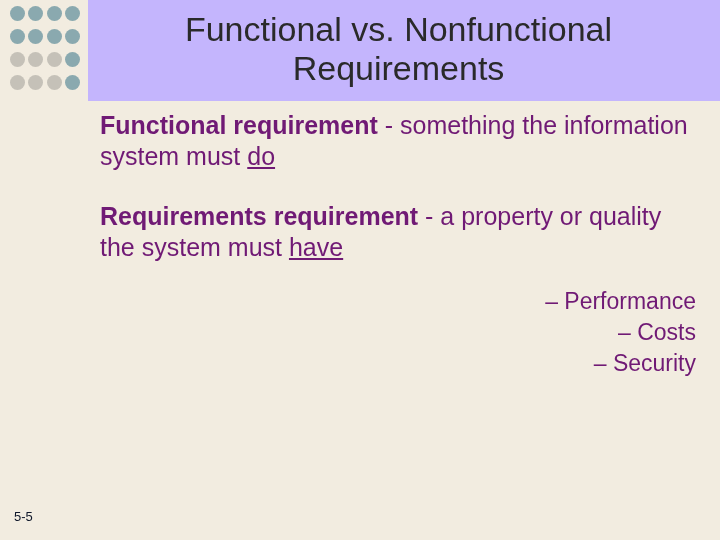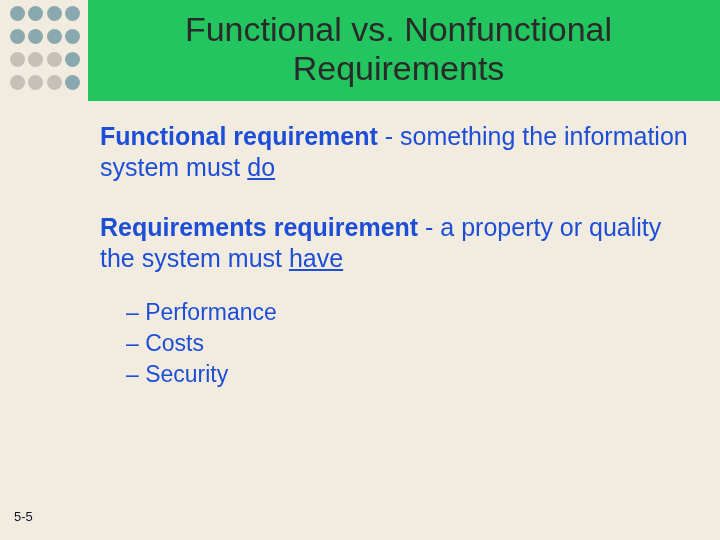--- a/index.html
+++ b/index.html
@@ -26,46 +26,47 @@
   }
   .dot {
     width: 15px;
     height: 15px;
     border-radius: 50%;
     background: #c5c1b8;
   }
   .dot.accent { background: #8aa9af; }
   .title-band {
     flex: 1;
-    background: #22c55e;
+    background: #c4b5fd;
     display: flex;
     align-items: center;
     justify-content: center;
     padding: 6px 21px 10px 10px;
   }
   .title-text {
     color: #2a2a2a;
     font-size: 34px;
     line-height: 1.12;
     text-align: center;
   }
   .content {
-    padding: 20px 24px 0 100px;
-    color: #1d4ed8;
+    padding: 9px 24px 0 100px;
+    color: #701a75;
   }
   .para {
     font-size: 25px;
     line-height: 1.22;
     margin-bottom: 30px;
   }
   .bold { font-weight: bold; }
   .u { text-decoration: underline; }
   .sublist {
     margin-left: 26px;
     margin-top: -6px;
+    text-align: right;
   }
   .sub-item {
     font-size: 23px;
     line-height: 1.35;
   }
   .slide-num {
     position: absolute;
     left: 14px;
     bottom: 16px;
     font-size: 13px;

